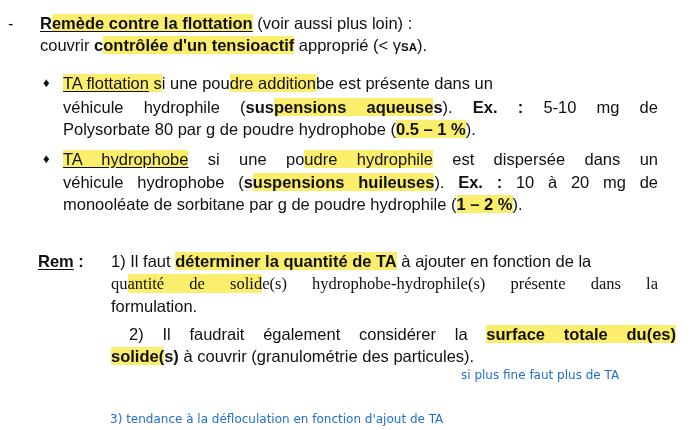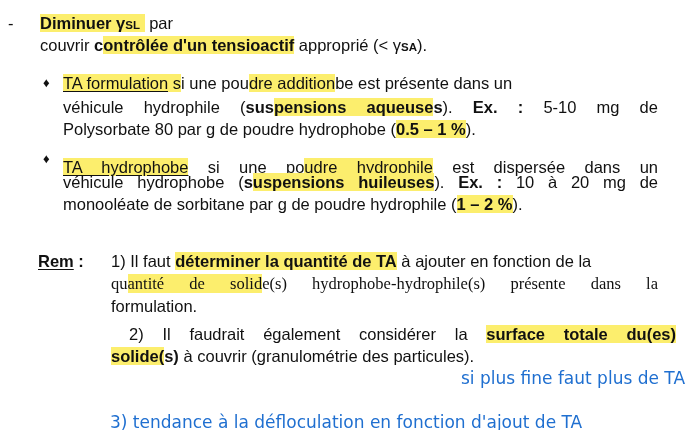--- a/index.html
+++ b/index.html
@@ -4,48 +4,48 @@
 <style>
   html, body { margin:0; padding:0; background:#ffffff; }
   body { width:691px; height:430px; position:relative; overflow:hidden;
          font-family:"Liberation Sans", sans-serif; color:#111; font-size:16.5px; }
   .line { position:absolute; white-space:nowrap; line-height:22px; }
   .just { display:flex; justify-content:space-between; }
   .hl { background:#fcee6d; }
   b { font-weight:bold; }
   u { text-decoration:underline; text-underline-offset:2px; }
   .sub { font-size:11.5px; font-weight:bold; }
-  .note { position:absolute; white-space:nowrap; color:#1f6fd0; font-size:17px;
+  .note { position:absolute; white-space:nowrap; color:#1f6fd0; font-size:12px;
           font-family:"DejaVu Sans", sans-serif; }
   .bullet { position:absolute; font-size:13px; }
 </style>
 </head>
 <body>
 
 <div class="line" style="left:8px;top:12px;">-</div>
 <div class="line just" style="left:40px;top:12px;width:618px;">
-  <span><b class="hl"><span>Diminuer γ</span><span class="sub">SL</span>&nbsp;</b><span> par</span></span>
+  <span><b><u><span>R</span><span class="hl">emède contre la flottation</span></u></b><span> (voir aussi plus loin) : </span></span>
 </div>
 <div class="line" style="left:40px;top:34px;">
   <span>couvrir </span><b><span>c</span><span class="hl">ontrôlée d'un tensioactif</span></b><span> approprié (&lt; γ</span><span class="sub">SA</span><span>).</span>
 </div>
 
 <div class="bullet" style="left:43px;top:75px;">♦</div>
 <div class="line just" style="left:63px;top:72px;width:595px;">
-  <span><u class="hl">TA formulation</u><span class="hl"> s</span><span>i une pou</span><span class="hl">dre addition</span><span>be est présente dans un</span></span>
+  <span><u class="hl">TA flottation</u><span class="hl"> s</span><span>i une pou</span><span class="hl">dre addition</span><span>be est présente dans un</span></span>
 </div>
 <div class="line" style="left:63px;top:96px;width:595px;text-align:justify;text-align-last:justify;">
   <span>véhicule hydrophile (</span><b><span>sus</span><span class="hl">pensions aqueuse</span><span>s</span></b><span>). </span><b>Ex. :</b><span> 5-10 mg de</span>
 </div>
 <div class="line" style="left:63px;top:118px;">
   <span>Polysorbate 80 par g de poudre hydrophobe (</span><b class="hl">0.5 – 1 %</b><span>).</span>
 </div>
 
 <div class="bullet" style="left:43px;top:151px;">♦</div>
-<div class="line" style="left:63px;top:156px;width:595px;text-align:justify;text-align-last:justify;">
+<div class="line" style="left:63px;top:148px;width:595px;text-align:justify;text-align-last:justify;">
   <u class="hl">TA hydrophobe</u><span> si une po</span><span class="hl">udre hydrophile</span><span> est dispersée dans un</span>
 </div>
 <div class="line" style="left:63px;top:171px;width:595px;text-align:justify;text-align-last:justify;">
   <span>véhicule hydrophobe (</span><b><span>s</span><span class="hl">uspensions huileuses</span></b><span>). </span><b>Ex. :</b><span> 10 à 20 mg de</span>
 </div>
 <div class="line" style="left:63px;top:193px;text-align:center;">
   <span>monooléate de sorbitane par g de poudre hydrophile (</span><b class="hl">1 – 2 %</b><span>).</span>
 </div>
 
 <div class="line" style="left:38px;top:250px;">

